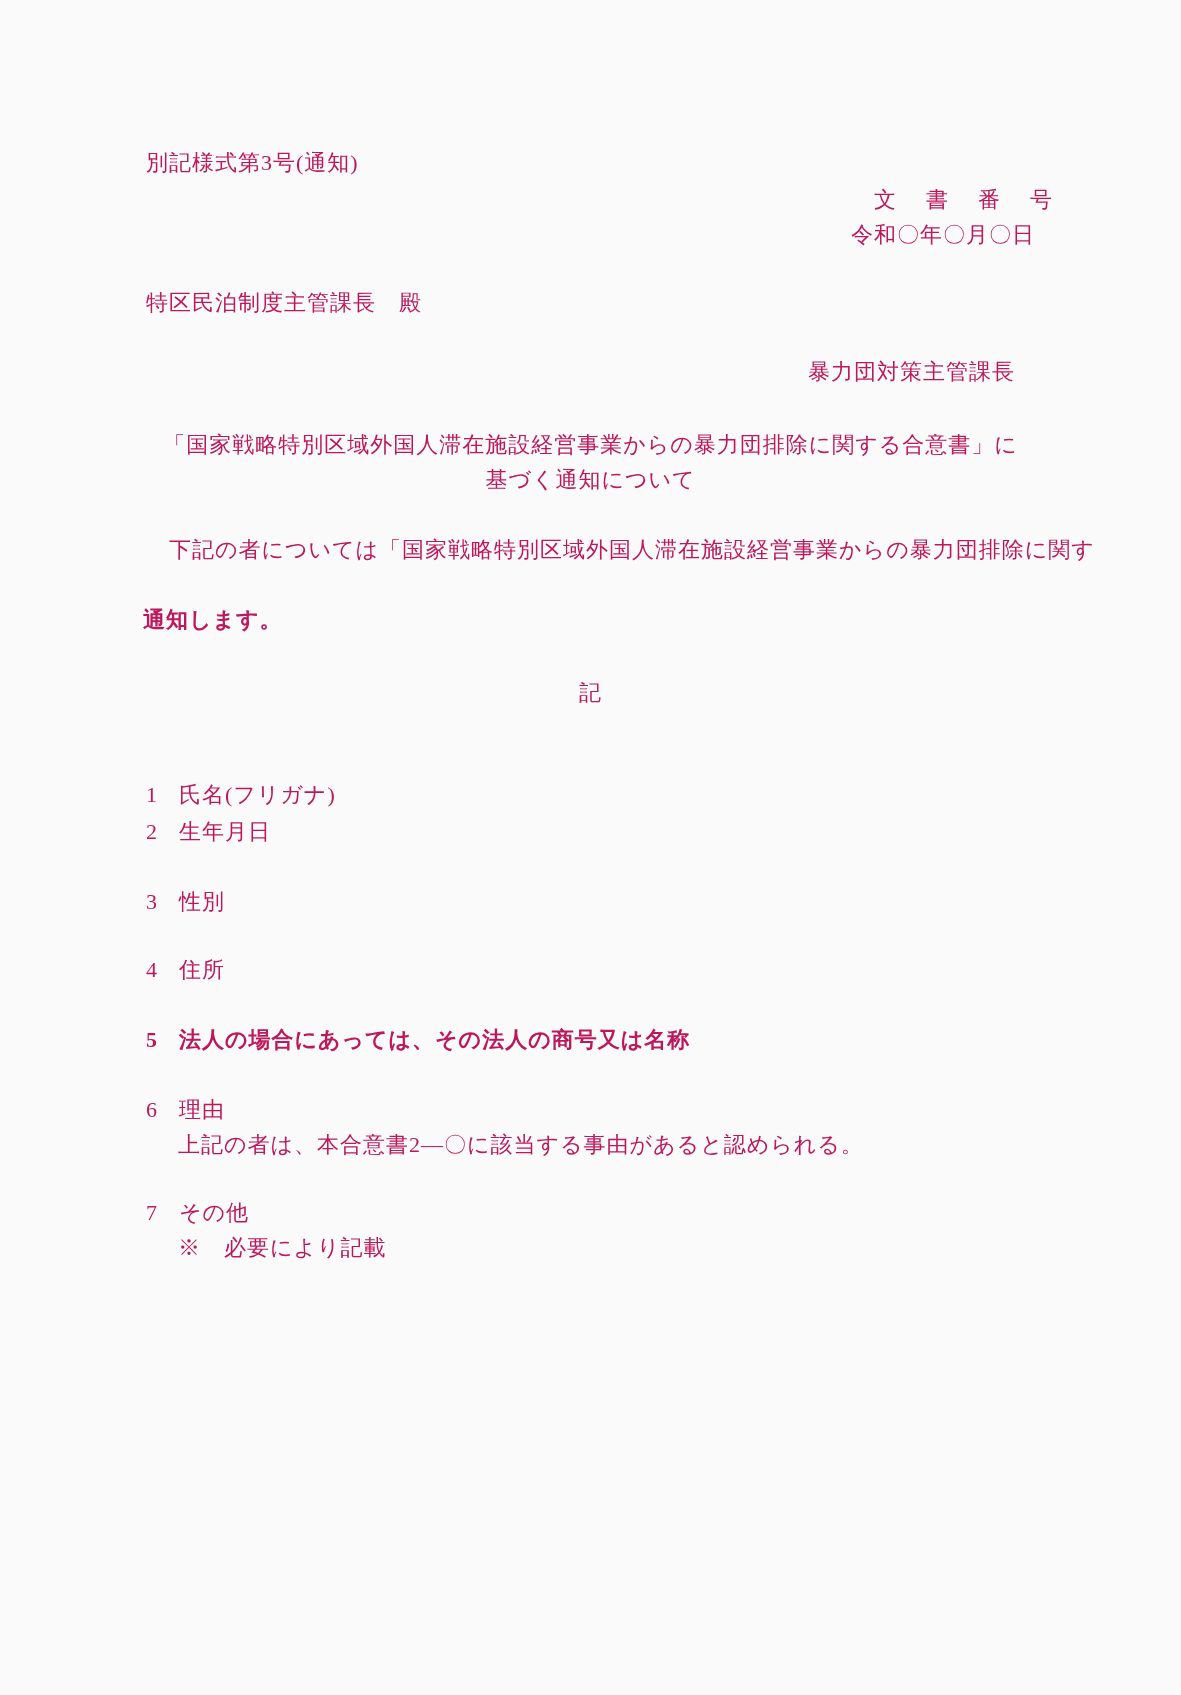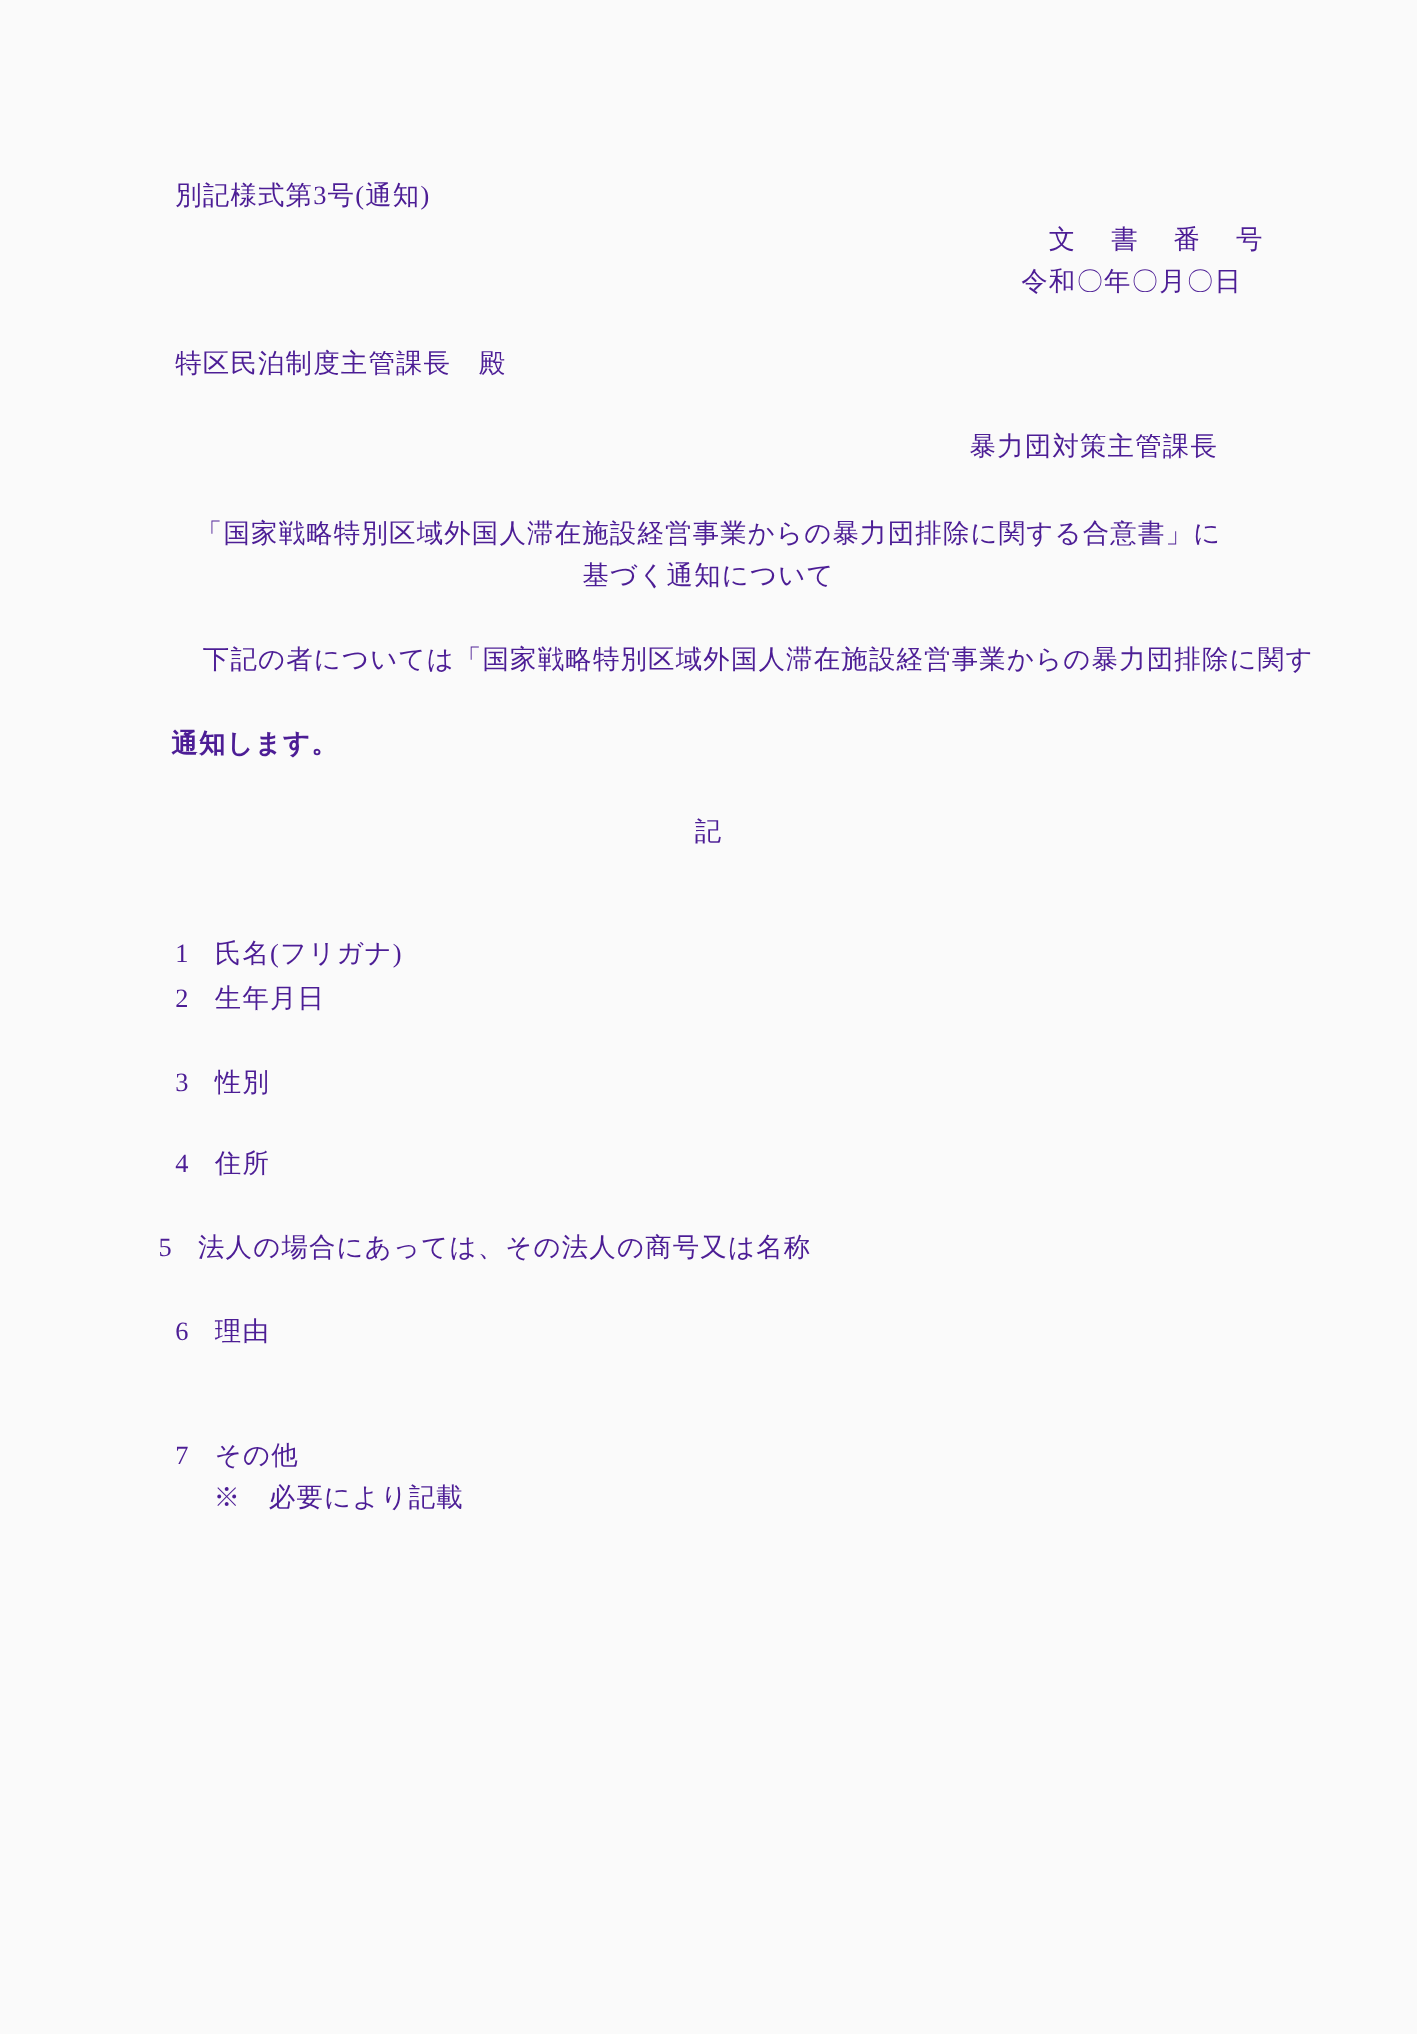--- a/index.html
+++ b/index.html
@@ -6,21 +6,21 @@
     margin: 0;
     padding: 0;
     background: #fafafa;
   }
   .page {
     position: relative;
     width: 1181px;
     height: 1695px;
     background: #fafafa;
     font-family: "Liberation Serif", "DejaVu Serif", serif;
-    color: #4c1d95;
+    color: #be185d;
     font-size: 22px;
     letter-spacing: 1px;
     overflow: hidden;
   }
   .line {
     position: absolute;
     white-space: nowrap;
     line-height: 30px;
   }
   .form-label   { top: 148px; left: 146px; }
@@ -31,21 +31,21 @@
   .title1       { top: 430px; left: 0; width: 100%; text-align: center; }
   .title2       { top: 465px; left: 0; width: 100%; text-align: center; }
   .body1        { top: 535px; left: 143px; padding-left: 26px; }
   .body2        { top: 570px; left: 143px; }
   .body3        { top: 605px; left: 143px; font-weight: bold; }
   .ki           { top: 678px; left: 0; width: 100%; text-align: center; }
   .item1        { top: 752px;  left: 146px; margin-top: 28px; }
   .item2        { top: 817px;  left: 146px; }
   .item3        { top: 887px;  left: 146px; }
   .item4        { top: 955px;  left: 146px; }
-  .item5        { top: 1025px; left: 132px; }
+  .item5        { top: 1025px; left: 146px; font-weight: bold; }
   .item6        { top: 1095px; left: 146px; }
   .item6-sub    { top: 1130px; left: 178px; }
   .item7        { top: 1198px; left: 146px; }
   .item7-note   { top: 1233px; left: 178px; }
   .num {
     display: inline-block;
     width: 33px;
     letter-spacing: 0;
   }
 </style>
@@ -92,20 +92,21 @@
   </div>
 
   <div class="line item5">
     <span class="num">5</span><span>法人の場合にあっては、その法人の商号又は名称</span>
   </div>
 
   <div class="line item6">
     <span class="num">6</span><span>理由</span>
   </div>
 
+  <div class="line item6-sub">上記の者は、本合意書2―〇に該当する事由があると認められる。</div>
 
   <div class="line item7">
     <span class="num">7</span><span>その他</span>
   </div>
 
   <div class="line item7-note">※　必要により記載</div>
 
 </div>
 
 </body></html>

